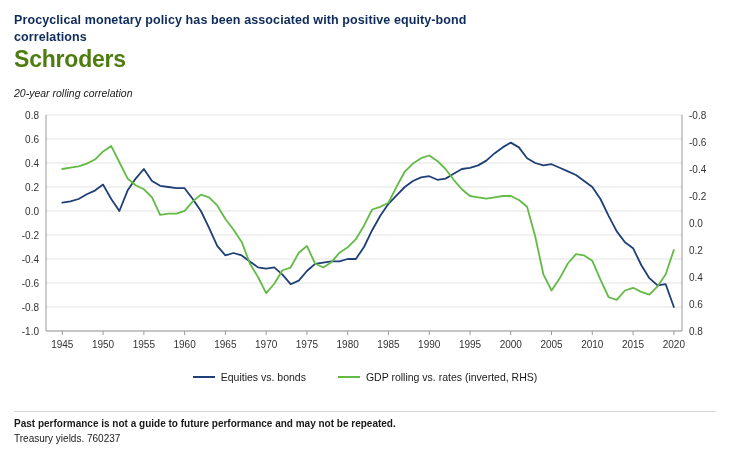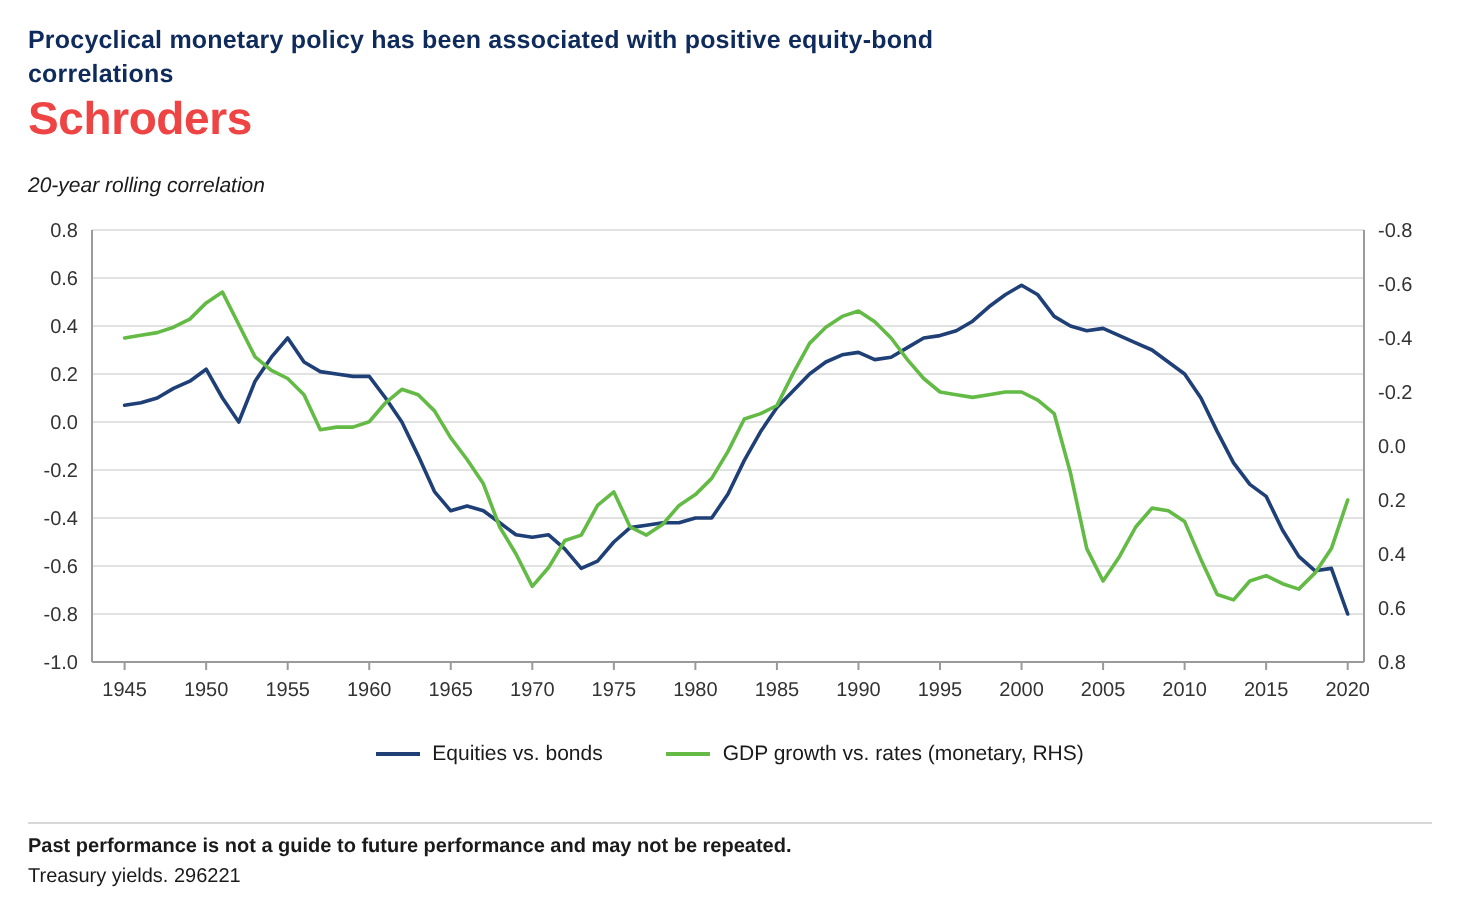--- a/index.html
+++ b/index.html
@@ -19,21 +19,21 @@
   }
   .title {
     color:#0f2b5b;
     font-size:12.5px;
     font-weight:bold;
     line-height:1.35;
     max-width:470px;
     letter-spacing:0.1px;
   }
   .brand {
-    color:#ef4444;
+    color:#4d7c0f;
     font-size:23px;
     font-weight:bold;
     letter-spacing:-0.2px;
     white-space:nowrap;
     padding-right:6px;
   }
   .subtitle {
     margin:14px 0 0 14px;
     font-size:10.5px;
     color:#1a1a1a;
@@ -148,21 +148,21 @@
     </svg>
 </div>
 
 <div class="legend">
   <div class="item">
     <span class="swatch" id="sw0" style="background: rgb(31, 63, 119);"></span>
     <span>Equities vs. bonds</span>
   </div>
   <div class="item">
     <span class="swatch" id="sw1" style="background: rgb(99, 187, 70);"></span>
-    <span>GDP growth vs. rates (monetary, RHS)</span>
+    <span>GDP rolling vs. rates (inverted, RHS)</span>
   </div>
 </div>
 
 <div class="footer">
   <hr class="hr">
   <div class="bold">Past performance is not a guide to future performance and may not be repeated.</div>
-  <div>Treasury yields. 296221</div>
+  <div>Treasury yields. 760237</div>
 </div>
 
 </body></html>

